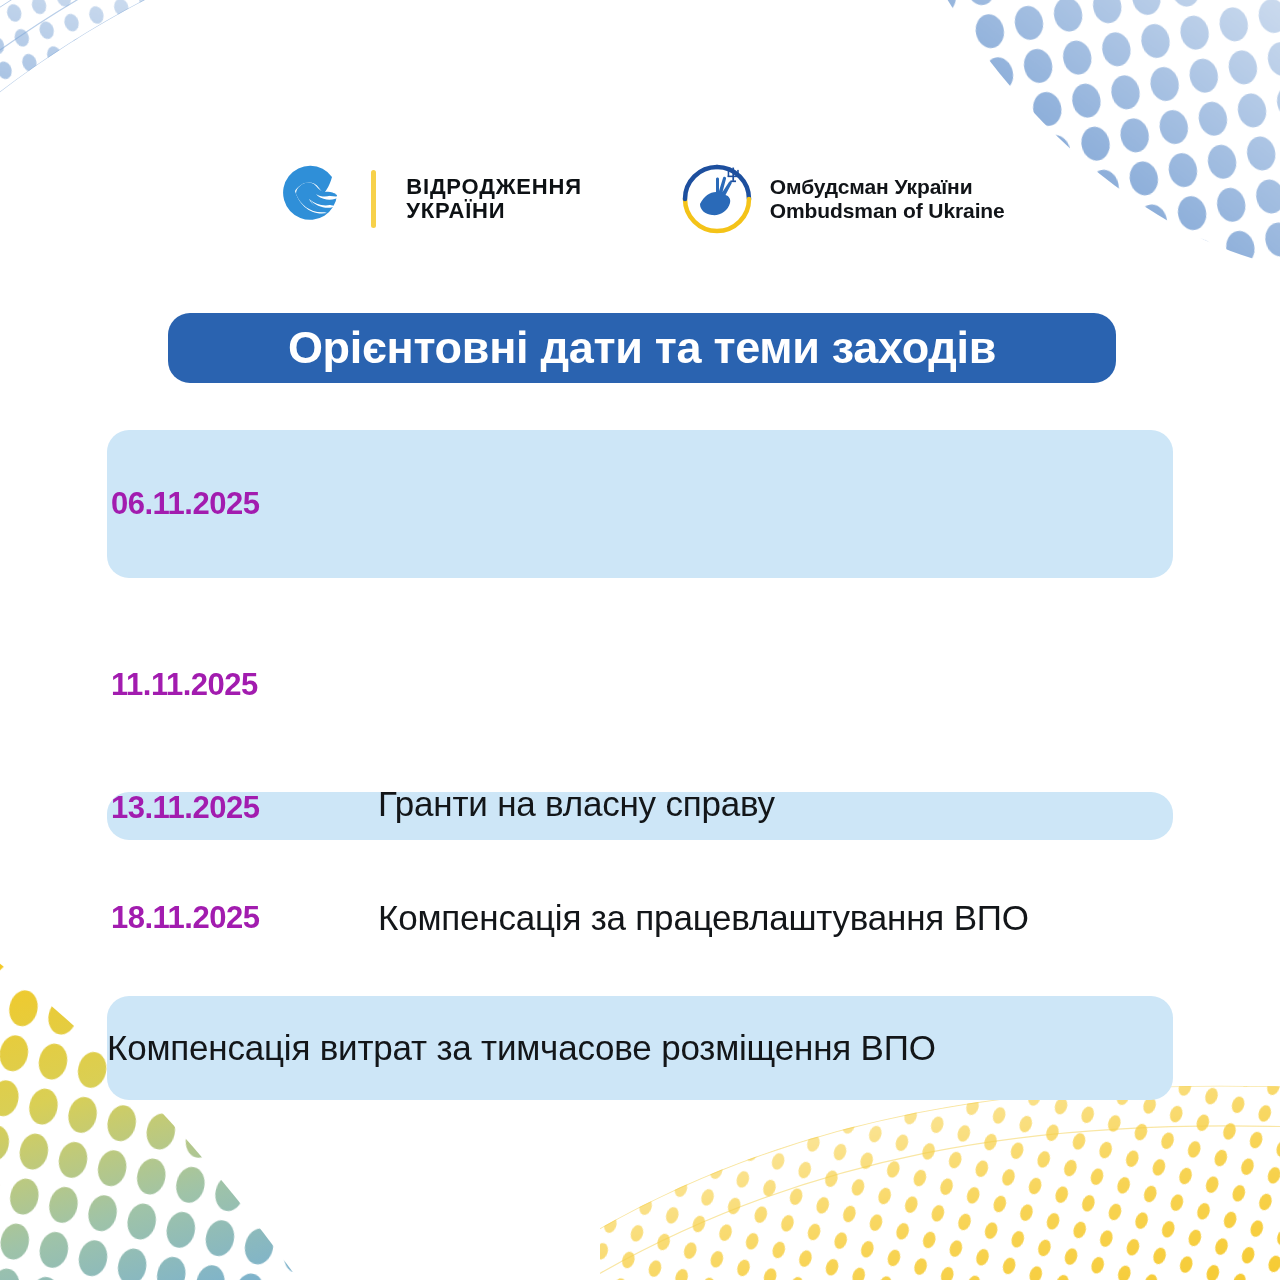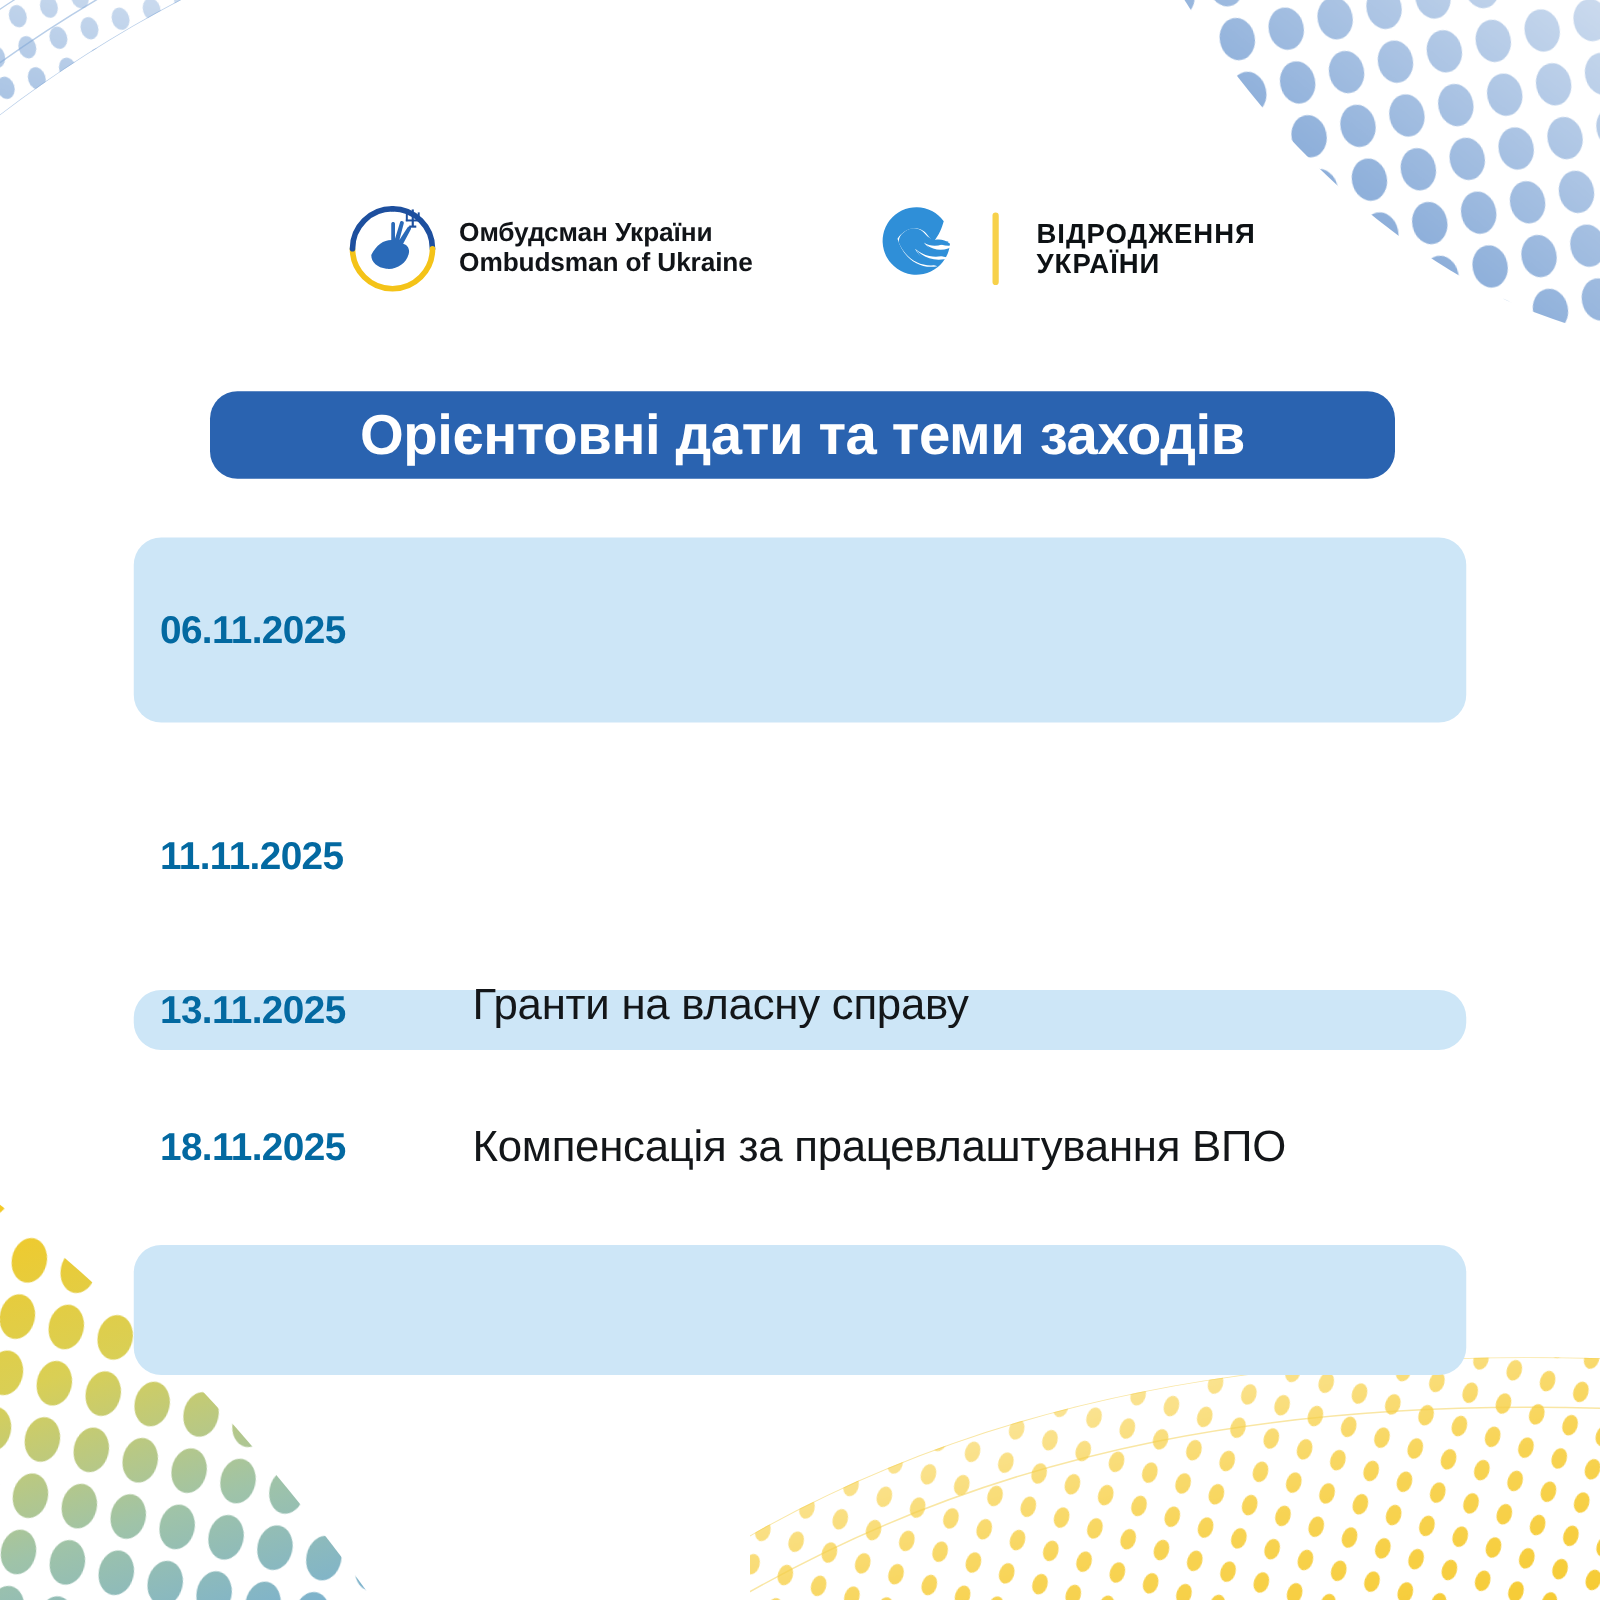--- a/index.html
+++ b/index.html
@@ -50,23 +50,23 @@
   .schedule{position:absolute;left:107px;top:430px;width:1066px;}
   .row{
     display:flex;align-items:center;
     border-radius:22px;
     box-sizing:border-box;
     padding:14px 0;
   }
   .row.tinted{background:#cde6f7;}
   .row .date{
     flex:0 0 271px;
-    padding-left:21px;
+    padding-left:4px;
     box-sizing:border-box;
-    color:#0369a1;
+    color:#a21caf;
     font-size:31px;font-weight:800;letter-spacing:-0.5px;
     white-space:nowrap;
   }
   .row .topic{
     flex:1 1 auto;
     color:#131619;
     font-size:35px;font-weight:400;line-height:1.30;
     letter-spacing:-0.2px;
     padding-right:24px;
   }
@@ -173,20 +173,39 @@
   <g clip-path="url(#clipBR)" mask="url(#maskBR)">
     <rect x="-40" y="0" width="820" height="380" fill="url(#dotsBR)"></rect>
   </g>
   <g clip-path="url(#clipBR)" opacity="0.5">
     <path d="M -20 210 C 180 90 420 40 760 60" fill="none" stroke="#f3ce4a" stroke-width="1.4"></path>
     <path d="M -20 255 C 190 130 430 80 760 100" fill="none" stroke="#f3ce4a" stroke-width="1.2"></path>
   </g>
 </svg>
 
 <div class="logo-bar">
+
+  <div class="logo">
+    <svg class="logo-mark" width="76" height="76" viewBox="0 0 76 76" xmlns="http://www.w3.org/2000/svg">
+      <path d="M57 16 A27 27 0 1 0 62 34 C58 31 54 30 50 31 C55 24 56 19 57 16 Z" fill="#2f8fd8"></path>
+      <path d="M20 30 C24 44 36 55 52 52 C44 50 38 45 35 39
+               C42 46 52 49 62 45 C54 45 47 41 43 35
+               C50 40 59 40 66 35 C56 37 48 33 44 27
+               C40 21 32 20 26 24 C23 26 21 28 20 30 Z" fill="#ffffff"></path>
+      <path d="M21 33 C26 45 37 53 51 51 C43 48 37 44 34 38
+               C41 44 50 46 59 43 C51 42 45 38 41 33
+               C47 37 55 36 61 32 C52 34 45 30 41 25
+               C36 20 29 21 25 25 C22 27 21 30 21 33 Z" fill="#2f8fd8"></path>
+    </svg>
+    <div class="vr-divider"></div>
+    <div class="vr-text">
+      <span>ВІДРОДЖЕННЯ</span>
+      <span>УКРАЇНИ</span>
+    </div>
+  </div>
 
   <div class="logo">
     <svg class="logo-mark" width="78" height="78" viewBox="0 0 78 78" xmlns="http://www.w3.org/2000/svg">
       <path d="M39 7 A32 32 0 0 1 71 39" fill="none" stroke="#1d4f9e" stroke-width="4.5" stroke-linecap="round"></path>
       <path d="M71 39 A32 32 0 0 1 39 71 A32 32 0 0 1 7 39" fill="none" stroke="#f4c318" stroke-width="4.5" stroke-linecap="round"></path>
       <path d="M7 39 A32 32 0 0 1 39 7" fill="none" stroke="#1d4f9e" stroke-width="4.5" stroke-linecap="round"></path>
       <path d="M22 44 C26 36 32 32 38 32 L38 19 C38 17 41 17 41 19 L41 31
                L45 18 C45.5 16 48.5 16.8 48 18.8 L44.5 32
                L51 22 C52 20.3 54.6 21.7 53.6 23.5 L47.5 35
                C51 36 53 39 52 43 C50 51 42 56 34 55 C27 54 22 50 22 44 Z" fill="#2a6ab8"></path>
@@ -197,39 +216,20 @@
         <rect x="1.5" y="12.3" width="14.2" height="2"></rect>
         <rect x="5" y="18.5" width="7.2" height="2.2"></rect>
       </g>
     </svg>
     <div class="logo-text">
       <span class="l1">Омбудсман України</span>
       <span class="l2">Ombudsman of Ukraine</span>
     </div>
   </div>
 
-  <div class="logo">
-    <svg class="logo-mark" width="76" height="76" viewBox="0 0 76 76" xmlns="http://www.w3.org/2000/svg">
-      <path d="M57 16 A27 27 0 1 0 62 34 C58 31 54 30 50 31 C55 24 56 19 57 16 Z" fill="#2f8fd8"></path>
-      <path d="M20 30 C24 44 36 55 52 52 C44 50 38 45 35 39
-               C42 46 52 49 62 45 C54 45 47 41 43 35
-               C50 40 59 40 66 35 C56 37 48 33 44 27
-               C40 21 32 20 26 24 C23 26 21 28 20 30 Z" fill="#ffffff"></path>
-      <path d="M21 33 C26 45 37 53 51 51 C43 48 37 44 34 38
-               C41 44 50 46 59 43 C51 42 45 38 41 33
-               C47 37 55 36 61 32 C52 34 45 30 41 25
-               C36 20 29 21 25 25 C22 27 21 30 21 33 Z" fill="#2f8fd8"></path>
-    </svg>
-    <div class="vr-divider"></div>
-    <div class="vr-text">
-      <span>ВІДРОДЖЕННЯ</span>
-      <span>УКРАЇНИ</span>
-    </div>
-  </div>
-
 </div>
 
 <div class="title-banner">
   <h1>Орієнтовні дати та теми заходів</h1>
 </div>
 
 <div class="schedule">
 
   <div class="row r1 tinted">
     <div class="date">06.11.2025</div>
@@ -243,15 +243,16 @@
     <div class="date">13.11.2025</div>
     <div class="topic">Гранти на власну справу</div>
   </div>
 
   <div class="row r4">
     <div class="date">18.11.2025</div>
     <div class="topic">Компенсація за працевлаштування ВПО</div>
   </div>
 
   <div class="row r5 tinted">
+    <div class="topic">Компенсація витрат за тимчасове розміщення ВПО</div>
   </div>
 
 </div>
 
 </body></html>

